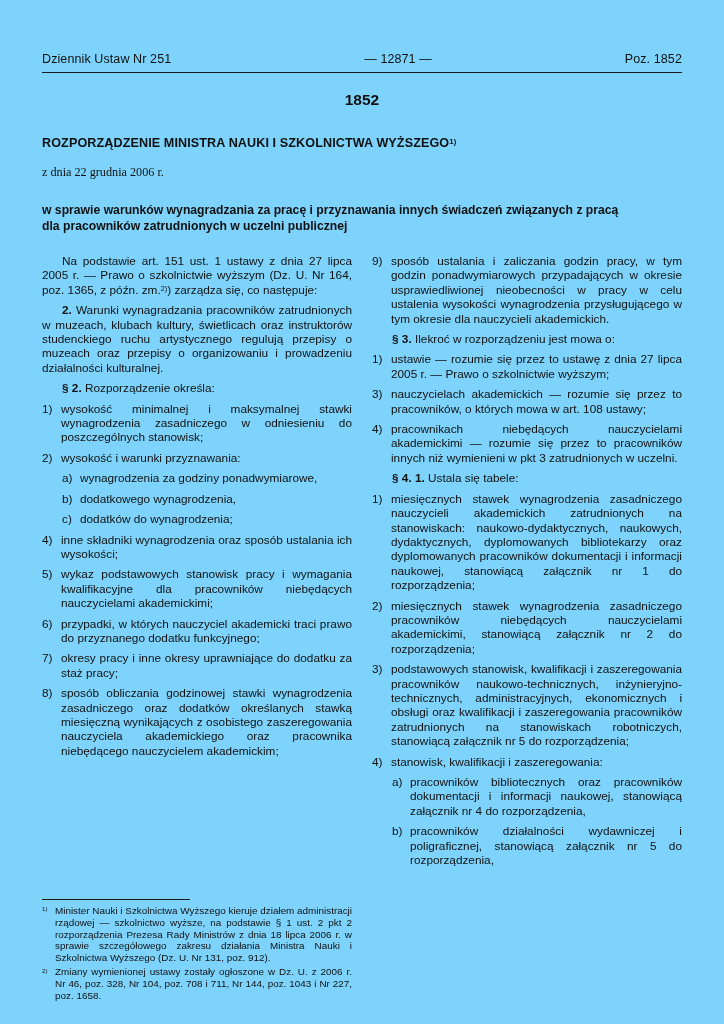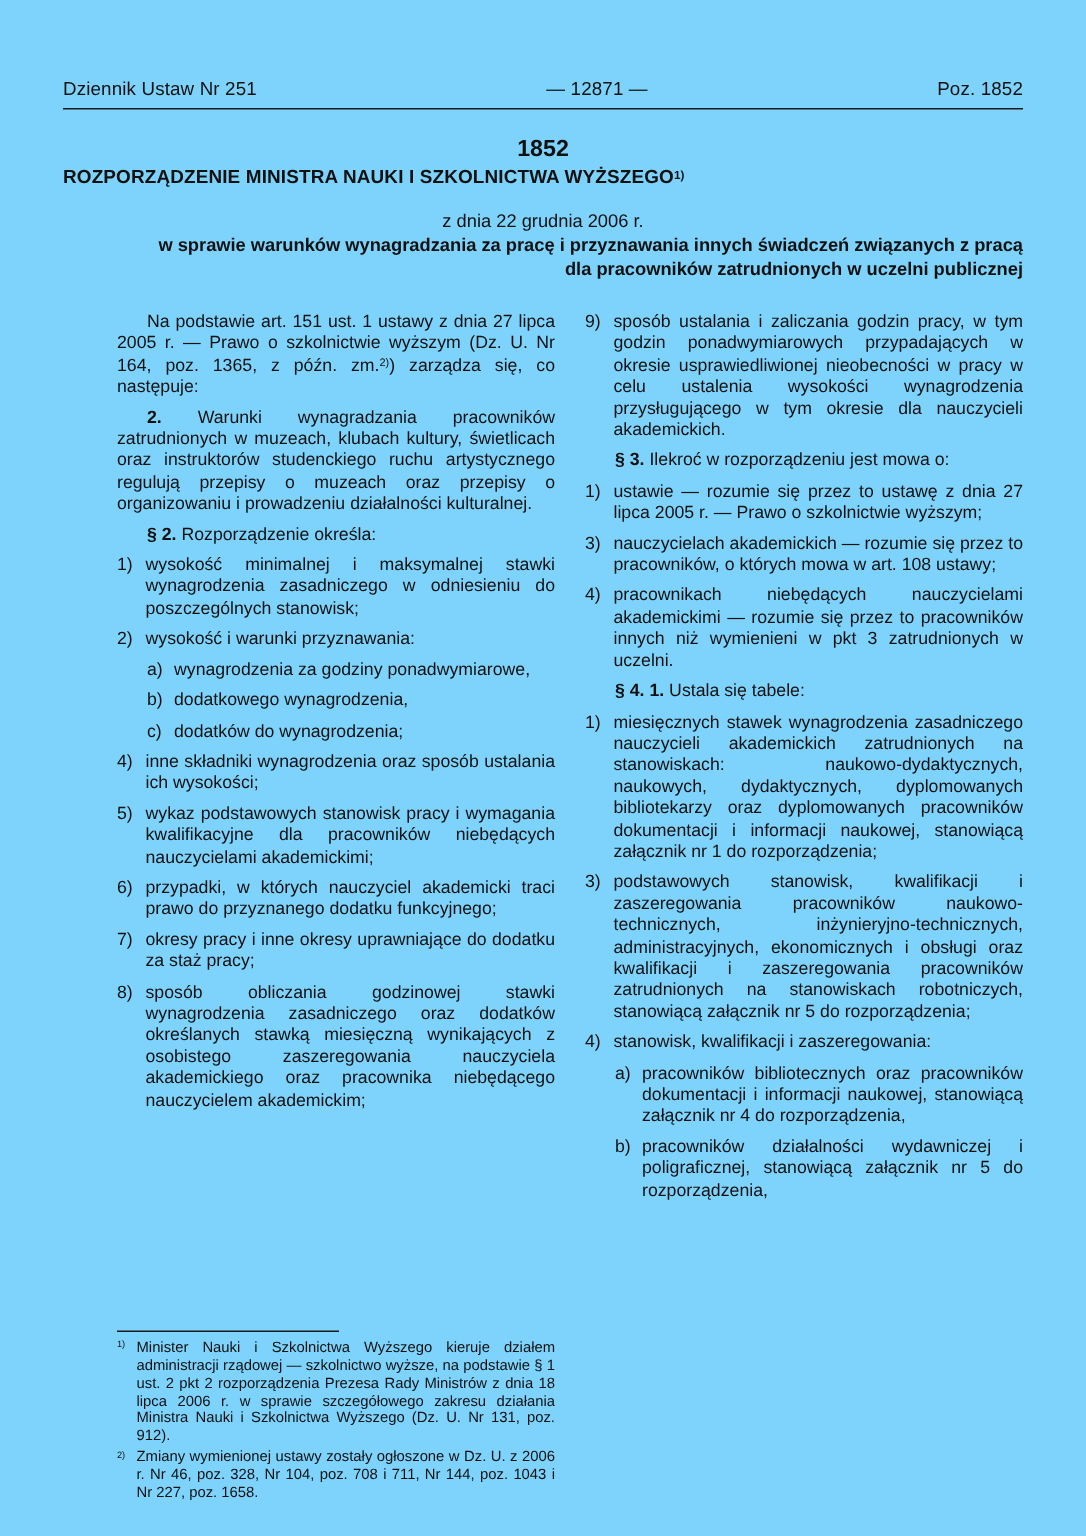--- a/index.html
+++ b/index.html
@@ -17,27 +17,27 @@
     display: flex; flex-direction: column;
     overflow: hidden;
   }
   .header {
     display: flex; justify-content: space-between; align-items: baseline;
     font-size: 12.5px; letter-spacing: 0.1px;
     margin-bottom: 6px;
   }
   .rule { border-top: 1.5px solid #1a1a1a; margin-bottom: 18px; }
 
-  .act-number  { text-align: center; font-weight: bold; font-size: 15.5px; margin-bottom: 2px; }
+  .act-number  { text-align: center; font-weight: bold; font-size: 15.5px; margin-bottom: 27px; }
   .act-title   { text-align: left; font-weight: bold; font-size: 12.6px; letter-spacing: 0.1px; margin-bottom: 15px; }
-  .act-date    { text-align: center; font-size: 12.2px; margin-bottom: 2px; }
-  .act-subject { text-align: right; font-weight: bold; font-size: 12.2px; line-height: 15.5px; margin-bottom: 20px; }
+  .act-date    { text-align: left; font-size: 12.2px; margin-bottom: 23px; font-family: Liberation Serif, serif; }
+  .act-subject { text-align: left; font-weight: bold; font-size: 12.2px; line-height: 15.5px; margin-bottom: 20px; }
 
   .columns { flex: 1; min-height: 0; display: flex; gap: 20px; overflow: hidden;
-             font-size: 11.8px; line-height: 14.4px; margin-left: 36px; }
+             font-size: 11.8px; line-height: 14.4px; }
   .col { width: 310px; display: flex; flex-direction: column; }
 
   .item { text-align: justify; margin-bottom: 6px; }
   .p  { text-indent: 20px; }
   .n1 { padding-left: 19px; }
   .n2 { padding-left: 18px; margin-left: 20px; }
   .marker { display: inline-block; text-indent: 0; }
   .n1 > .marker { width: 19px; margin-left: -19px; }
   .n2 > .marker { width: 18px; margin-left: -18px; }
   .b { font-weight: bold; }
@@ -103,20 +103,21 @@
     </div>
     <div class="col">
       <div class="col-items">
           <div class="item n1"><span class="marker">9)</span><span>sposób ustalania i zaliczania godzin pracy, w tym godzin ponadwymiarowych przypadających w okresie usprawiedliwionej nieobecności w pracy w celu ustalenia wysokości wynagrodzenia przysługującego w tym okresie dla nauczycieli akademickich.</span></div>
           <div class="item p"><span class="b">§ 3.</span><span> Ilekroć w rozporządzeniu jest mowa o:</span></div>
           <div class="item n1"><span class="marker">1)</span><span>ustawie — rozumie się przez to ustawę z dnia 27 lipca 2005 r. — Prawo o szkolnictwie wyższym;</span></div>
           <div class="item n1"><span class="marker">3)</span><span>nauczycielach akademickich — rozumie się przez to pracowników, o których mowa w art. 108 ustawy;</span></div>
           <div class="item n1"><span class="marker">4)</span><span>pracownikach niebędących nauczycielami akademickimi — rozumie się przez to pracowników innych niż wymienieni w pkt 3 zatrudnionych w uczelni.</span></div>
           <div class="item p"><span class="b">§ 4. 1.</span><span> Ustala się tabele:</span></div>
           <div class="item n1"><span class="marker">1)</span><span>miesięcznych stawek wynagrodzenia zasadniczego nauczycieli akademickich zatrudnionych na stanowiskach: naukowo-dydaktycznych, naukowych, dydaktycznych, dyplomowanych bibliotekarzy oraz dyplomowanych pracowników dokumentacji i informacji naukowej, stanowiącą załącznik nr 1 do rozporządzenia;</span></div>
+          <div class="item n1"><span class="marker">2)</span><span>miesięcznych stawek wynagrodzenia zasadniczego pracowników niebędących nauczycielami akademickimi, stanowiącą załącznik nr 2 do rozporządzenia;</span></div>
           <div class="item n1"><span class="marker">3)</span><span>podstawowych stanowisk, kwalifikacji i zaszeregowania pracowników naukowo-technicznych, inżynieryjno-technicznych, administracyjnych, ekonomicznych i obsługi oraz kwalifikacji i zaszeregowania pracowników zatrudnionych na stanowiskach robotniczych, stanowiącą załącznik nr 5 do rozporządzenia;</span></div>
           <div class="item n1"><span class="marker">4)</span><span>stanowisk, kwalifikacji i zaszeregowania:</span></div>
           <div class="item n2"><span class="marker">a)</span><span>pracowników bibliotecznych oraz pracowników dokumentacji i informacji naukowej, stanowiącą załącznik nr 4 do rozporządzenia,</span></div>
           <div class="item n2"><span class="marker">b)</span><span>pracowników działalności wydawniczej i poligraficznej, stanowiącą załącznik nr 5 do rozporządzenia,</span></div>
         </div>
     </div>
   </div>
 
 </div>
 

